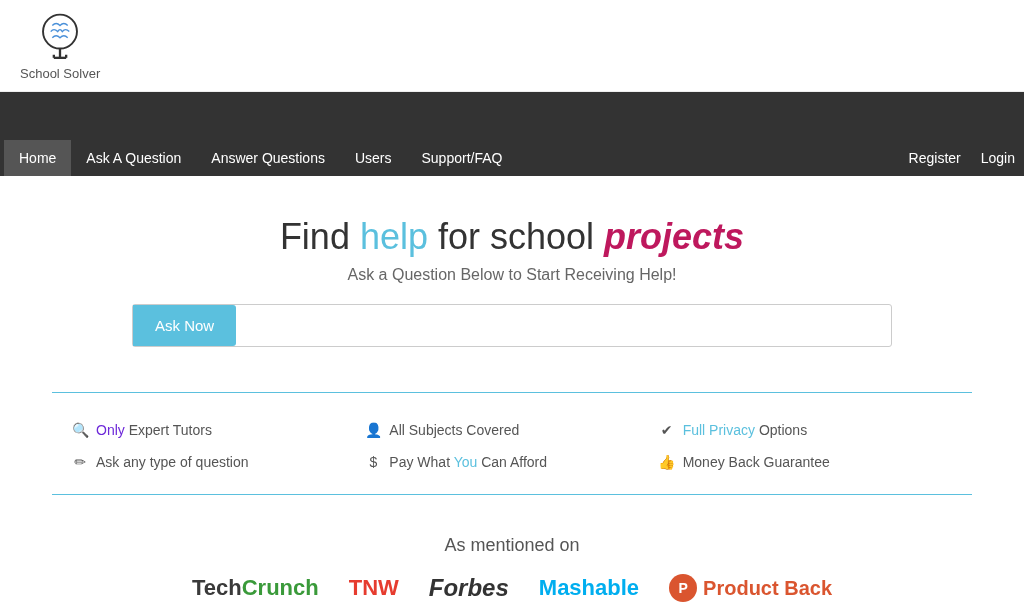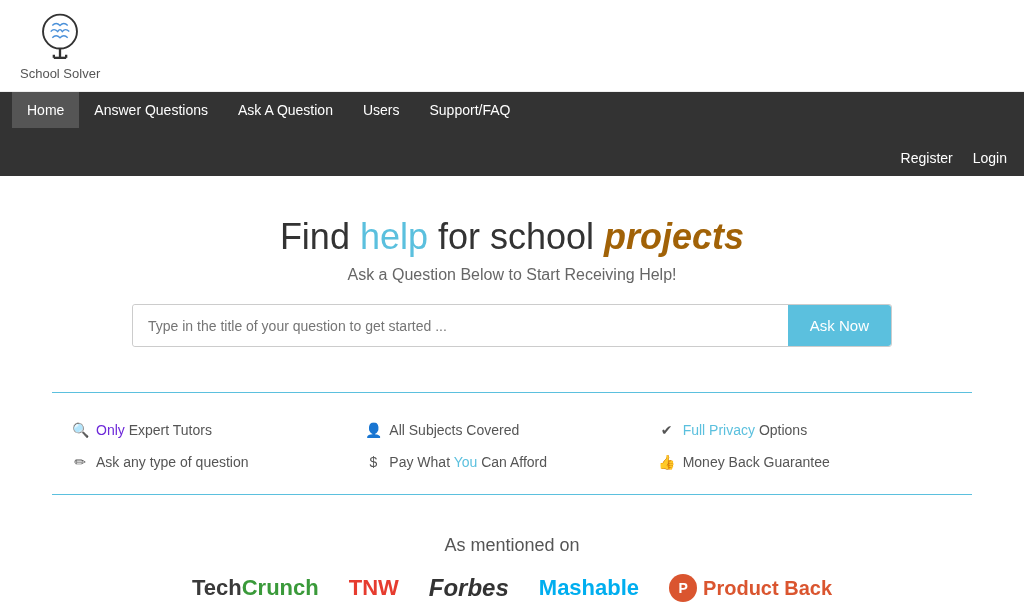--- a/index.html
+++ b/index.html
@@ -26,22 +26,22 @@
     .logo-text {
       font-size: 13px;
       color: #555;
       margin-top: 2px;
     }
 
     
     nav {
       background: #333;
       display: flex;
-      align-items: flex-start;
-      padding: 0 12px;
+      align-items: flex-end;
+      padding: 0 4px;
     }
     .nav-left {
       display: flex;
       flex: 1;
     }
     .nav-item {
       color: #fff;
       padding: 10px 15px;
       font-size: 14px;
       cursor: pointer;
@@ -74,21 +74,21 @@
       margin-bottom: 8px;
       color: #333;
     }
     .hero-title .help {
       color: #5bc0de;
       font-weight: normal;
     }
     .hero-title .projects {
       font-style: italic;
       font-weight: bold;
-      color: #a16207;
+      color: #be185d;
     }
     .hero-subtitle {
       font-size: 16px;
       color: #666;
       margin-bottom: 20px;
     }
 
     
     .search-bar {
       display: flex;
@@ -240,39 +240,38 @@
       <line x1="22" y1="62" x2="22" y2="58" stroke="#333" stroke-width="3"></line>
       <line x1="38" y1="62" x2="38" y2="58" stroke="#333" stroke-width="3"></line>
     </svg>
     <span class="logo-text">School Solver</span>
   </div>
 </header>
 
 <nav>
   <div class="nav-left">
     <a class="nav-item active">Home</a>
+    <a class="nav-item">Ask A Question</a>
     <a class="nav-item">Answer Questions</a>
-    <a class="nav-item">Ask A Question</a>
     <a class="nav-item">Users</a>
     <a class="nav-item">Support/FAQ</a>
   </div>
   <div class="nav-right">
     <span class="nav-right-link">Register</span>
     <span class="nav-right-link">Login</span>
   </div>
 </nav>
 
 <section class="hero">
   <h1 class="hero-title">
     <span>Find </span><span class="help">help</span><span> for school </span><span class="projects">projects</span>
   </h1>
   <p class="hero-subtitle">Ask a Question Below to Start Receiving Help!</p>
 
   <div class="search-bar">
-    <input class="search-input" type="text" placeholder="Type in the title of your question to get started ..." style="">
     <button class="ask-now-btn">Ask Now</button>
   </div>
 </section>
 
 <hr class="divider">
 
 <div class="features">
 
   <div class="feature-item">
     <span class="feature-icon">🔍</span>

